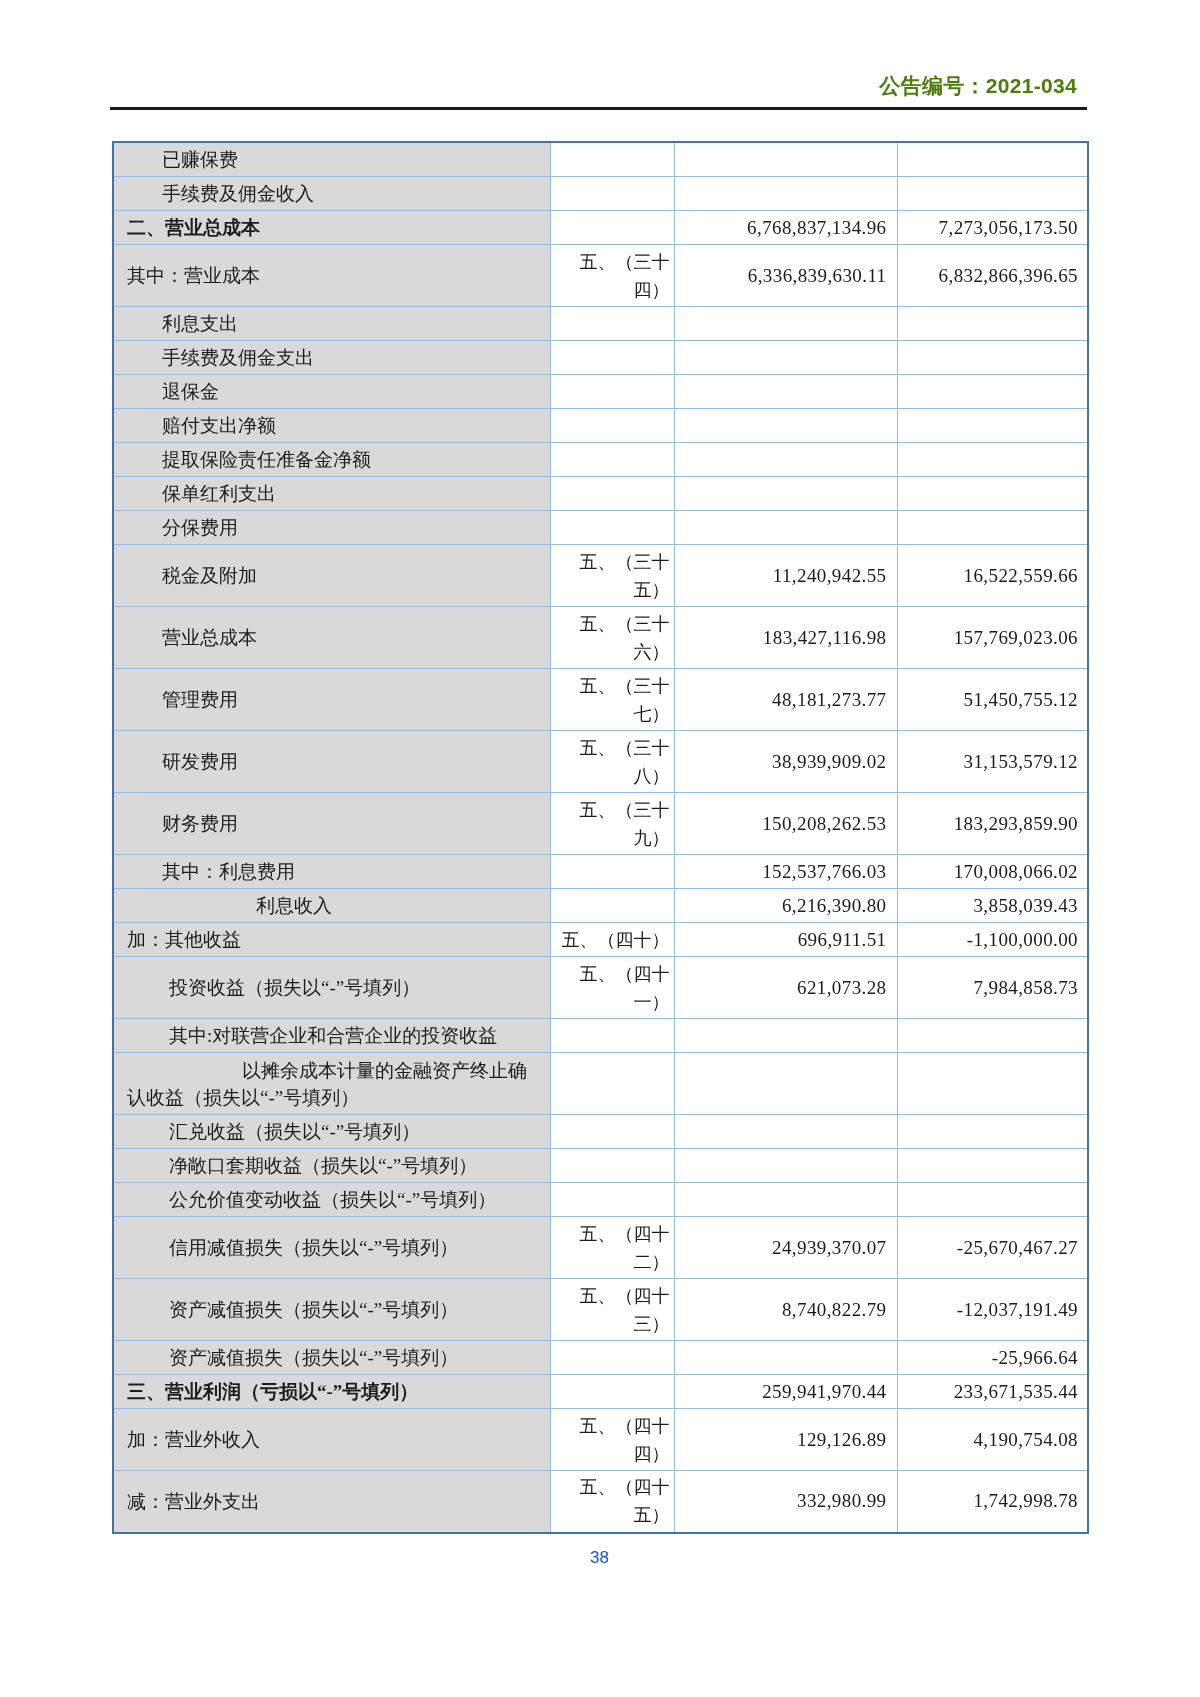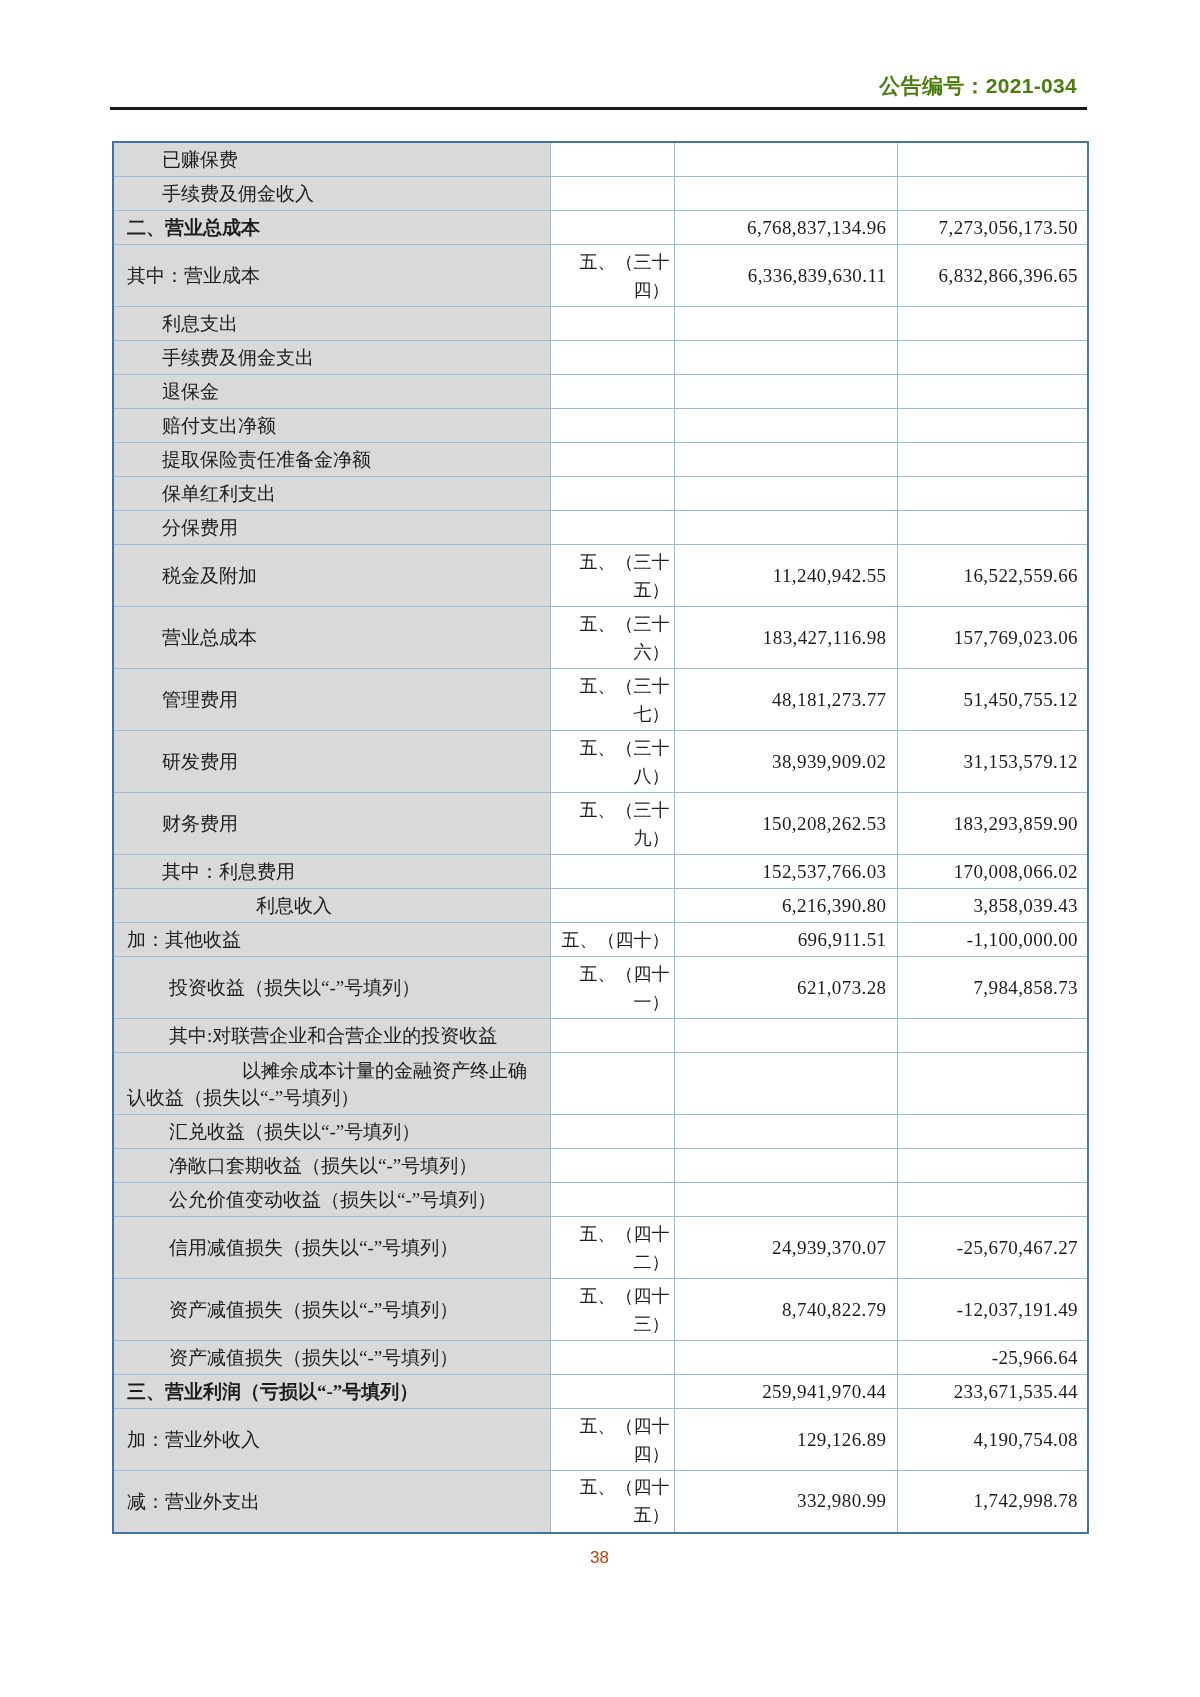--- a/index.html
+++ b/index.html
@@ -64,21 +64,21 @@
     padding:2px 10px 2px 2px;
     letter-spacing:0.4px;
     white-space:nowrap;
   }
   td.c-amt.prior{padding-right:9px;padding-left:20px;}
   .doc-footer{
     position:absolute;left:112px;top:1548px;width:975px;
     text-align:center;
     font-size:17px;
     font-family:"Liberation Sans","DejaVu Sans",sans-serif;
-    color:#c2410c;
+    color:#1d4ed8;
   }
 </style>
 </head>
 <body>
 
 <div class="page">
 
   <div class="doc-header">
     <span>公告编号：2021-034</span>
   </div>

